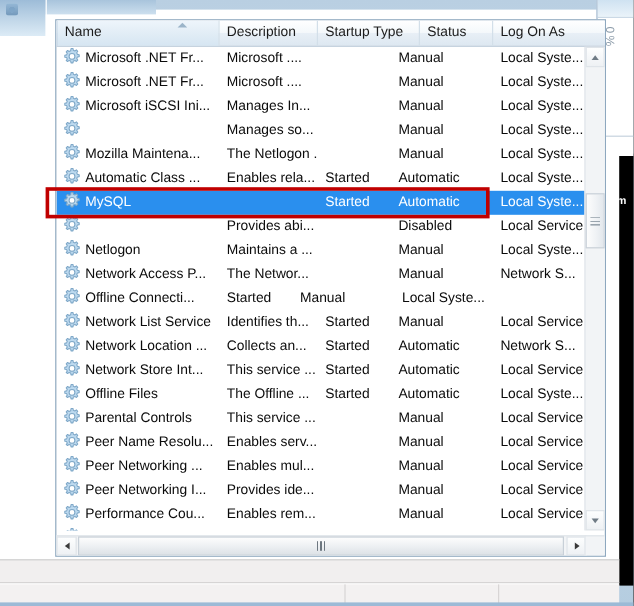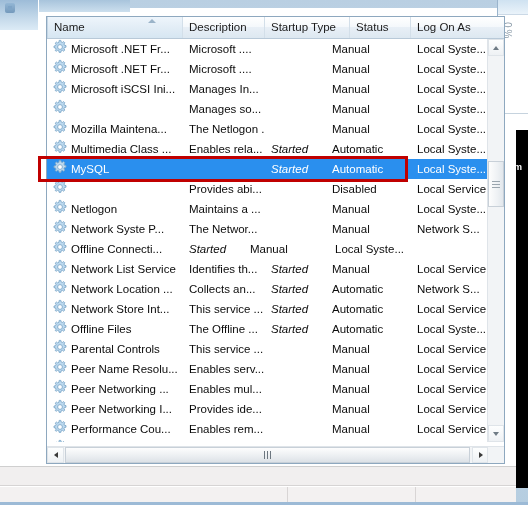--- a/index.html
+++ b/index.html
@@ -183,21 +183,21 @@
     background: #2a8fee;
     color: #ffffff;
   }
   .cell {
     box-sizing: border-box;
     overflow: hidden;
     padding-left: 6px;
   }
   .cell.c-name  { width: 136px; padding-left: 0; display: flex; align-items: flex-start; }
   .cell.c-desc  { width: 82px; }
-  .cell.c-stat  { width: 61px; font-style: italic; }
+  .cell.c-stat  { width: 61px; }
   .cell.c-start { width: 85px; }
   .cell.c-logon { width: 78px; }
 
   .svc-icon {
     width: 16px; height: 16px;
     margin: 0 3px 0 5px;
     flex: 0 0 16px;
     position: relative;
   }
   .svc-icon svg { display: block; }
@@ -479,21 +479,21 @@
         <div class="lv-row">
           <div class="cell c-name">
             <span class="svc-icon">
               <svg width="16" height="16" viewBox="0 0 16 16">
                 <g>
                   <path d="M7.2 1.4h1.6l.3 1.5 1.3.55 1.25-.85 1.15 1.15-.85 1.25.55 1.3 1.5.3v1.6l-1.5.3-.55 1.3.85 1.25-1.15 1.15-1.25-.85-1.3.55-.3 1.5H7.2l-.3-1.5-1.3-.55-1.25.85L3.2 11.5l.85-1.25-.55-1.3-1.5-.3V7.05l1.5-.3.55-1.3-.85-1.25L4.35 3.05 5.6 3.9l1.3-.55z" fill="#bcd9ef" stroke="#7fa8c8" stroke-width="0.9" stroke-linejoin="round"></path>
                   <circle cx="8" cy="8" r="2.4" fill="#ffffff" stroke="#7fa8c8" stroke-width="0.9"></circle>
                 </g>
               </svg>
             </span>
-            <span>Multimedia Class ...</span>
+            <span>Automatic Class ...</span>
           </div>
           <div class="cell c-desc">Enables rela...</div>
           <div class="cell c-stat">Started</div>
           <div class="cell c-start">Automatic</div>
           <div class="cell c-logon">Local Syste...</div>
         </div>
         <div class="lv-row selected">
           <div class="cell c-name">
             <span class="svc-icon">
               <svg width="16" height="16" viewBox="0 0 16 16">
@@ -546,21 +546,21 @@
         <div class="lv-row">
           <div class="cell c-name">
             <span class="svc-icon">
               <svg width="16" height="16" viewBox="0 0 16 16">
                 <g>
                   <path d="M7.2 1.4h1.6l.3 1.5 1.3.55 1.25-.85 1.15 1.15-.85 1.25.55 1.3 1.5.3v1.6l-1.5.3-.55 1.3.85 1.25-1.15 1.15-1.25-.85-1.3.55-.3 1.5H7.2l-.3-1.5-1.3-.55-1.25.85L3.2 11.5l.85-1.25-.55-1.3-1.5-.3V7.05l1.5-.3.55-1.3-.85-1.25L4.35 3.05 5.6 3.9l1.3-.55z" fill="#bcd9ef" stroke="#7fa8c8" stroke-width="0.9" stroke-linejoin="round"></path>
                   <circle cx="8" cy="8" r="2.4" fill="#ffffff" stroke="#7fa8c8" stroke-width="0.9"></circle>
                 </g>
               </svg>
             </span>
-            <span>Network Syste P...</span>
+            <span>Network Access P...</span>
           </div>
           <div class="cell c-desc">The Networ...</div>
           <div class="cell c-stat"></div>
           <div class="cell c-start">Manual</div>
           <div class="cell c-logon">Network S...</div>
         </div>
         <div class="lv-row">
           <div class="cell c-name">
             <span class="svc-icon">
               <svg width="16" height="16" viewBox="0 0 16 16">

